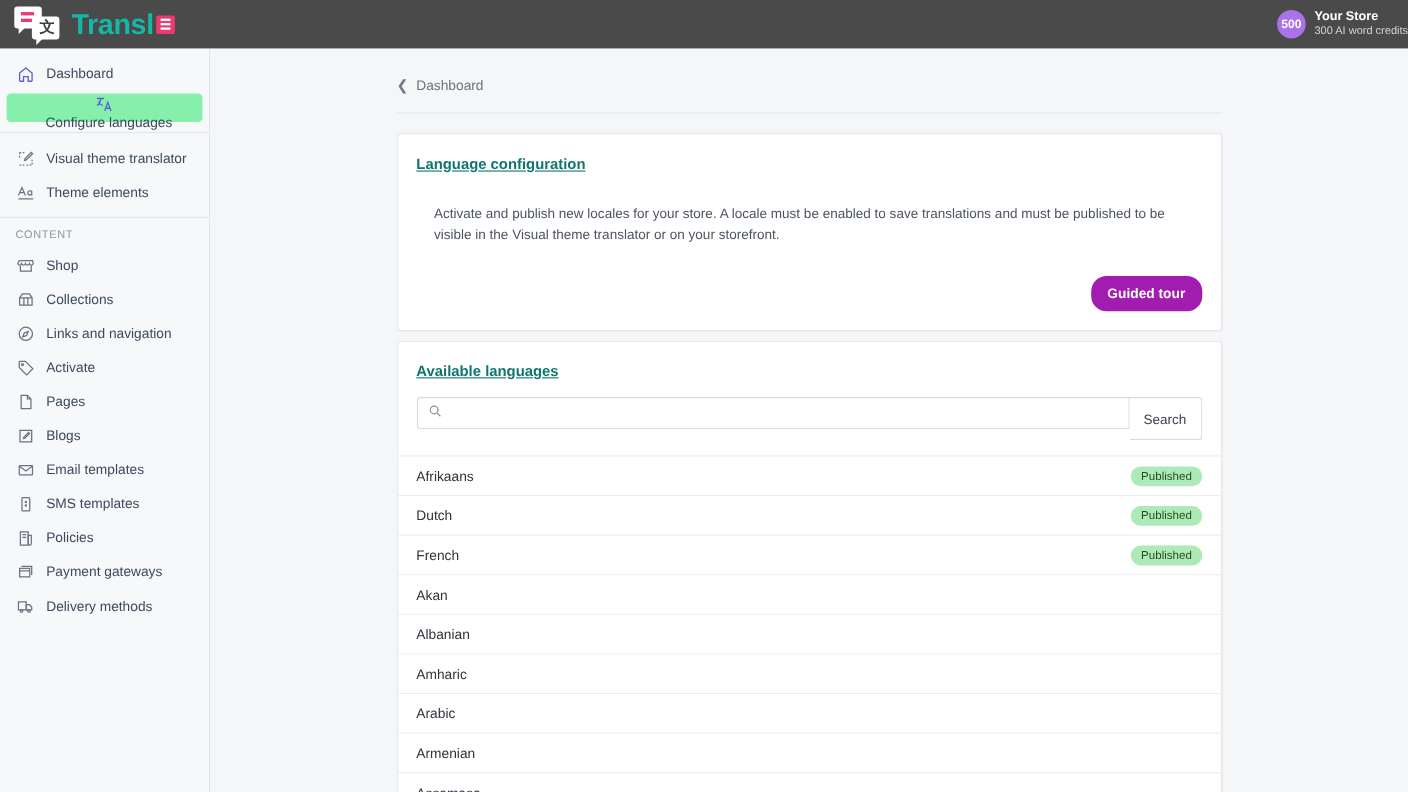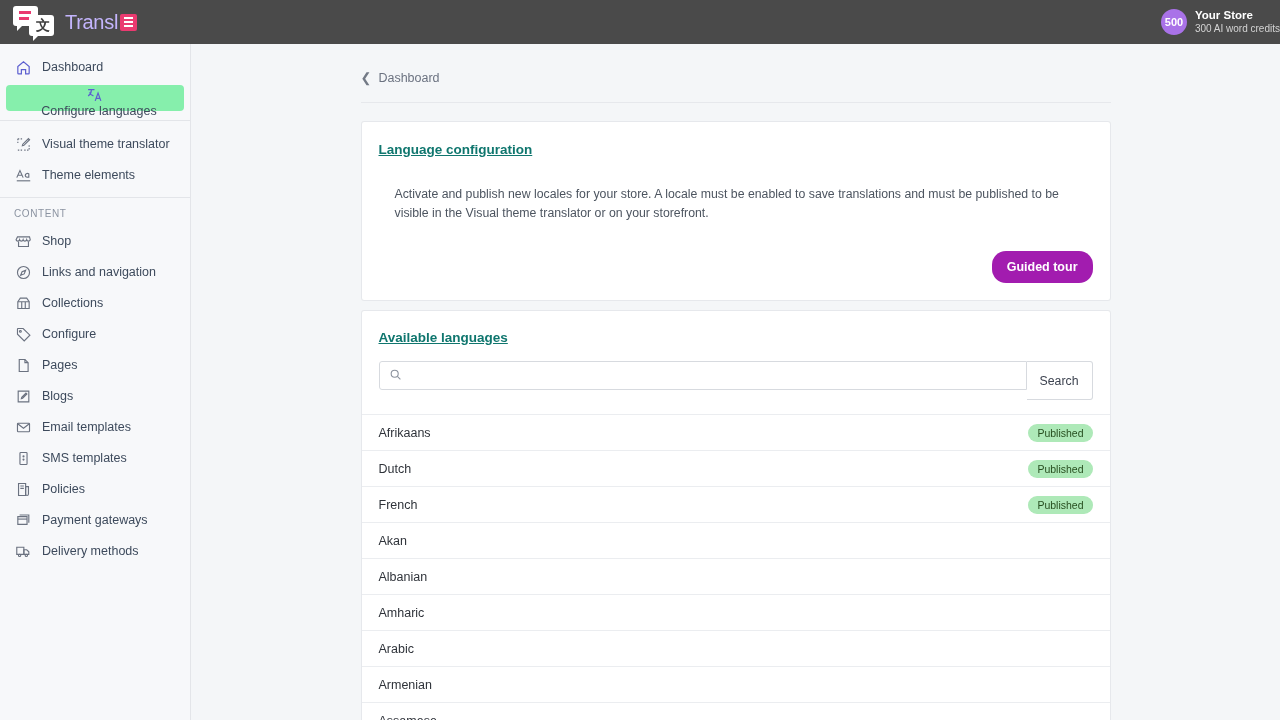--- a/index.html
+++ b/index.html
@@ -39,21 +39,21 @@
     content: ""; position: absolute; left: 4px; bottom: -5px;
     width: 0; height: 0; border-left: 6px solid #fff;
     border-bottom: 6px solid transparent;
   }
   .glyph-cn {
     position: absolute; left: 7px; top: 3px;
     font-size: 14px; line-height: 14px; color: #3d3d3d;
     font-family: "DejaVu Sans", sans-serif; font-weight: 700;
   }
   .brand-word {
-    color: #c4b5fd; font-size: 20px; font-weight: 400;
+    color: #14b8a6; font-size: 26px; font-weight: 700;
     letter-spacing: -0.3px; margin-left: 10px;
     display: flex; align-items: center;
   }
   .brand-e {
     display: inline-flex; flex-direction: column; justify-content: center;
     align-items: center; gap: 2px;
     background: #ea3a70; width: 17px; height: 17px;
     border-radius: 2px; margin-left: 2px;
   }
   .brand-e i { display: block; background: #fff; height: 2px; width: 9px; }
@@ -263,45 +263,45 @@
         <path d="M3.5 5.5h17l1 4a2.6 2.6 0 0 1-5 0 2.6 2.6 0 0 1-5 0 2.6 2.6 0 0 1-5 0 2.6 2.6 0 0 1-5 0z"></path>
         <path d="M5 12v7h14v-7M5 19h14"></path>
       </svg>
     </span>
     <span class="nav-label">Shop</span>
   </div>
 
   <div class="nav-item">
     <span class="nav-icon">
       <svg width="17" height="17" viewBox="0 0 24 24" fill="none" stroke="#6b7280" stroke-width="1.6">
+        <path d="M4 9.5 7.5 4.5h9L20 9.5V19H4z"></path>
+        <path d="M4 9.5h16M9.5 9.5V19M14.5 9.5V19"></path>
+      </svg>
+    </span>
+    <span class="nav-label">Collections</span>
+  </div>
+
+  <div class="nav-item">
+    <span class="nav-icon">
+      <svg width="17" height="17" viewBox="0 0 24 24" fill="none" stroke="#6b7280" stroke-width="1.6">
         <circle cx="12" cy="12" r="8.5"></circle>
         <path d="M15 9l-2 5-5 2 2-5z"></path>
       </svg>
     </span>
     <span class="nav-label">Links and navigation</span>
   </div>
 
   <div class="nav-item">
     <span class="nav-icon">
       <svg width="17" height="17" viewBox="0 0 24 24" fill="none" stroke="#6b7280" stroke-width="1.6">
-        <path d="M4 9.5 7.5 4.5h9L20 9.5V19H4z"></path>
-        <path d="M4 9.5h16M9.5 9.5V19M14.5 9.5V19"></path>
-      </svg>
-    </span>
-    <span class="nav-label">Collections</span>
-  </div>
-
-  <div class="nav-item">
-    <span class="nav-icon">
-      <svg width="17" height="17" viewBox="0 0 24 24" fill="none" stroke="#6b7280" stroke-width="1.6">
         <path d="M11.5 3.5H4.2A.7.7 0 0 0 3.5 4.2v7.3L13 21l8-8z"></path>
         <circle cx="7.6" cy="7.6" r="1.3"></circle>
       </svg>
     </span>
-    <span class="nav-label">Configure</span>
+    <span class="nav-label">Activate</span>
   </div>
 
   <div class="nav-item">
     <span class="nav-icon">
       <svg width="17" height="17" viewBox="0 0 24 24" fill="none" stroke="#6b7280" stroke-width="1.6">
         <path d="M6 3.5h8l4.5 4.5v12.5H6z"></path>
         <path d="M14 3.5V8h4.5"></path>
       </svg>
     </span>
     <span class="nav-label">Pages</span>

